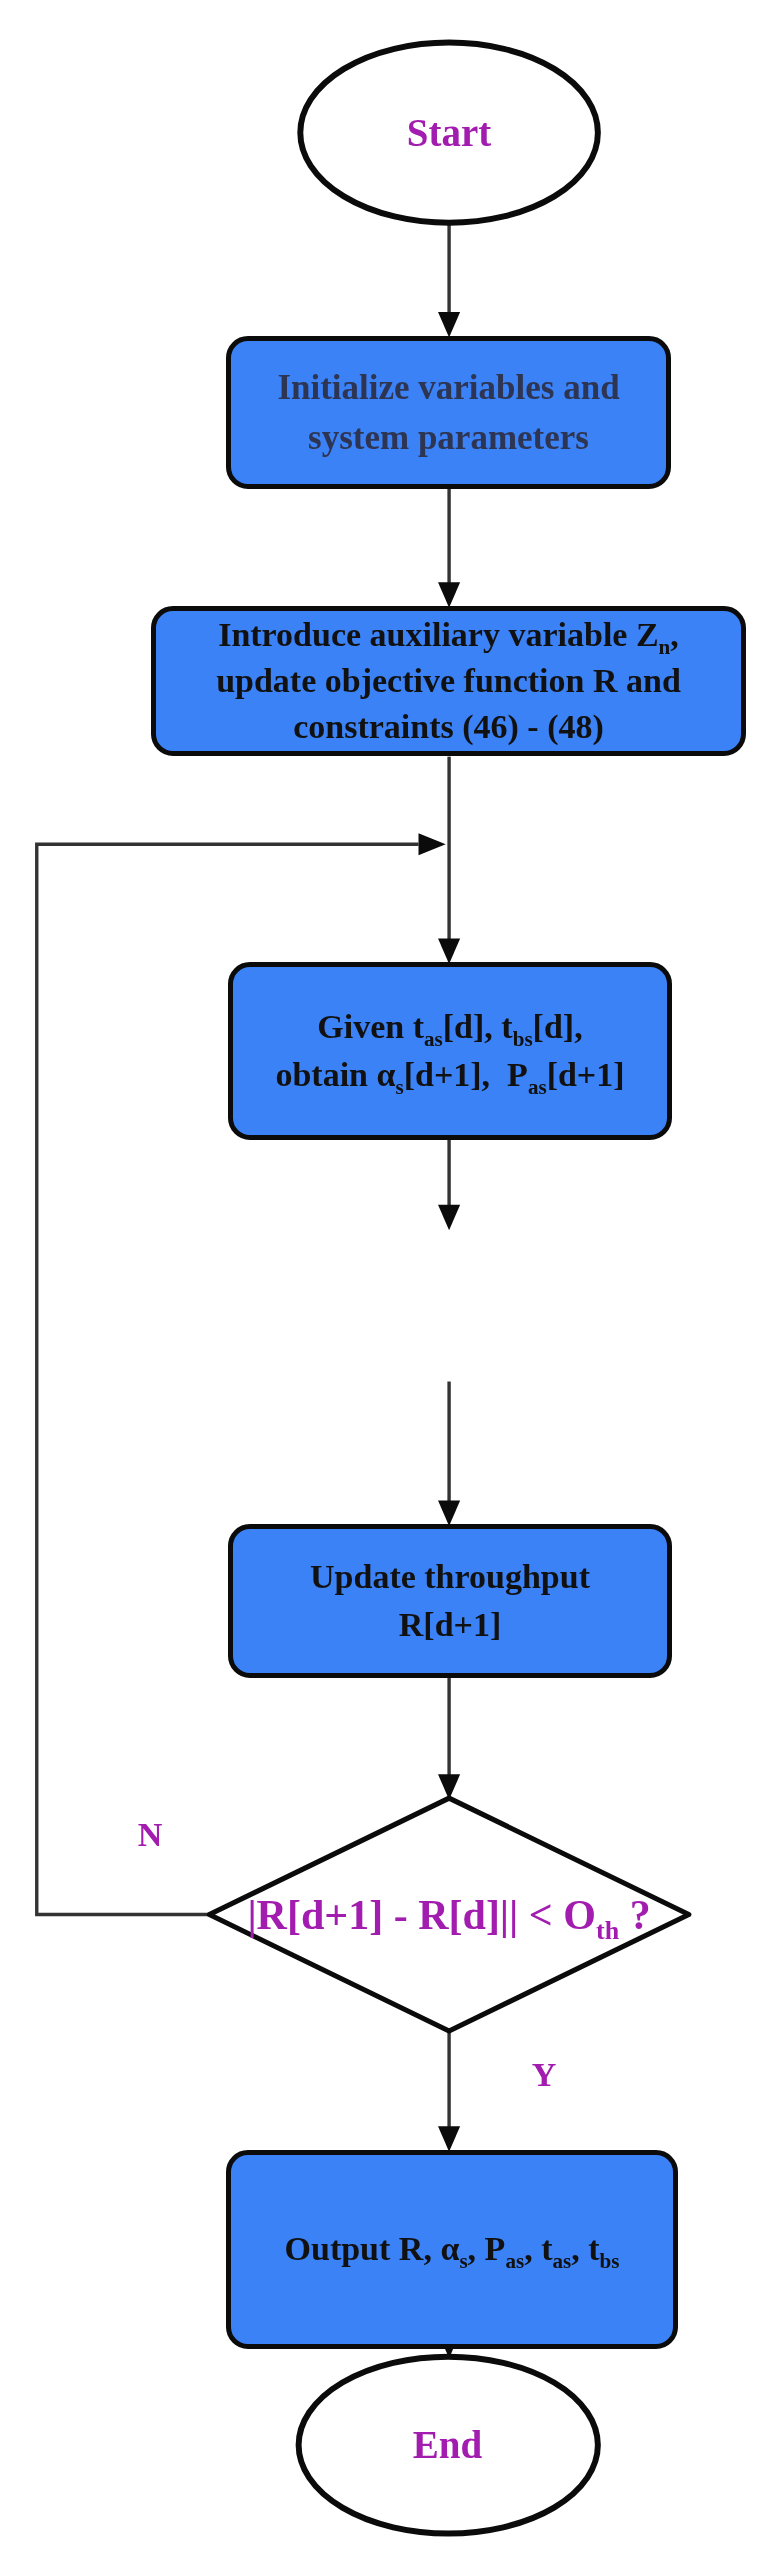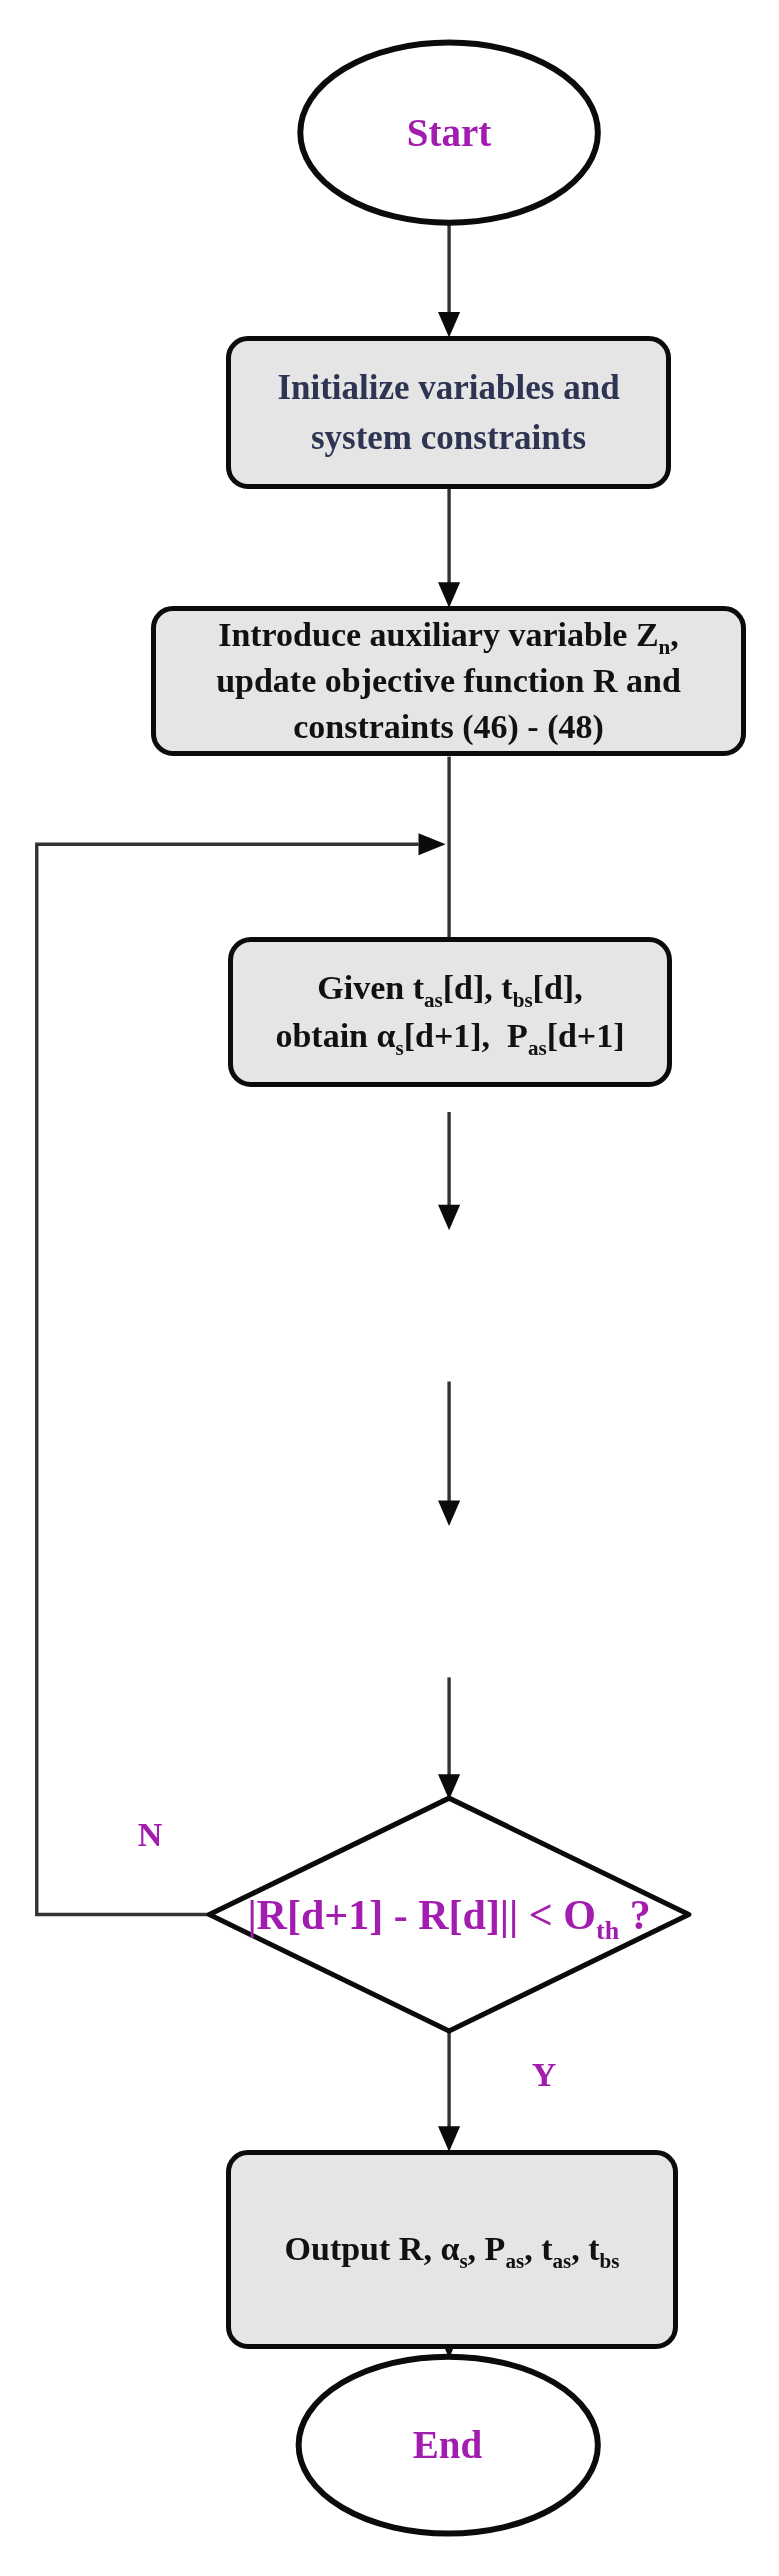--- a/index.html
+++ b/index.html
@@ -7,21 +7,21 @@
     position:relative;
     width:780px;height:2576px;
     background:#ffffff;
     font-family:"Liberation Serif", serif;
     overflow:hidden;
   }
   #wires{position:absolute;left:0;top:0;z-index:0;}
   .node{
     position:absolute;
     box-sizing:border-box;
-    background:#e5e5e5;
+    background:#3b82f6;
     border:5.1px solid #0b0b0b;
     border-radius:22px;
     display:flex;flex-direction:column;
     align-items:center;justify-content:center;
     text-align:center;
     font-weight:bold;
     font-size:34px;
     line-height:1.42;
     color:#111111;
     z-index:2;
@@ -80,35 +80,39 @@
 
     <polygon points="528,2115 810,2252 528,2389 246,2252" fill="#ffffff" stroke="#0b0b0b" stroke-width="6" stroke-linejoin="round"></polygon>
   </svg>
 
   <div class="overlay terminator-label" style="left:300px;top:44px;width:298px;height:177px;">
     <span>Start</span>
   </div>
 
   <div class="node navy" style="left:226px;top:336px;width:445px;height:153px;font-size:35px;">
     <span class="line">Initialize variables and</span>
-    <span class="line">system constraints</span>
+    <span class="line">system parameters</span>
   </div>
 
   <div class="node tight" style="left:151px;top:606px;width:595px;height:150px;">
     <span class="line">Introduce auxiliary variable Z<sub>n</sub>,</span>
     <span class="line">update objective function R and</span>
     <span class="line">constraints (46) - (48)</span>
   </div>
 
-  <div class="node" style="left:228px;top:937px;width:444px;height:150px;border-radius:23px;">
+  <div class="node" style="left:228px;top:962px;width:444px;height:178px;">
     <span class="line">Given t<sub>as</sub>[d], t<sub>bs</sub>[d],</span>
     <span class="line">obtain α<sub>s</sub>[d+1],&nbsp; P<sub>as</sub>[d+1]</span>
   </div>
 
 
+  <div class="node" style="left:228px;top:1524px;width:444px;height:154px;">
+    <span class="line">Update throughput</span>
+    <span class="line">R[d+1]</span>
+  </div>
 
   <div class="overlay decision-label" style="left:216px;top:1807px;width:466px;height:216px;">
     <span>|R[d+1] - R[d]|| &lt; O<sub>th</sub> ?</span>
   </div>
 
   <div class="overlay edge-label" style="left:116px;top:1809px;width:68px;height:51px;">
     <span>N</span>
   </div>
   <div class="overlay edge-label" style="left:510px;top:2049px;width:68px;height:51px;">
     <span>Y</span>

